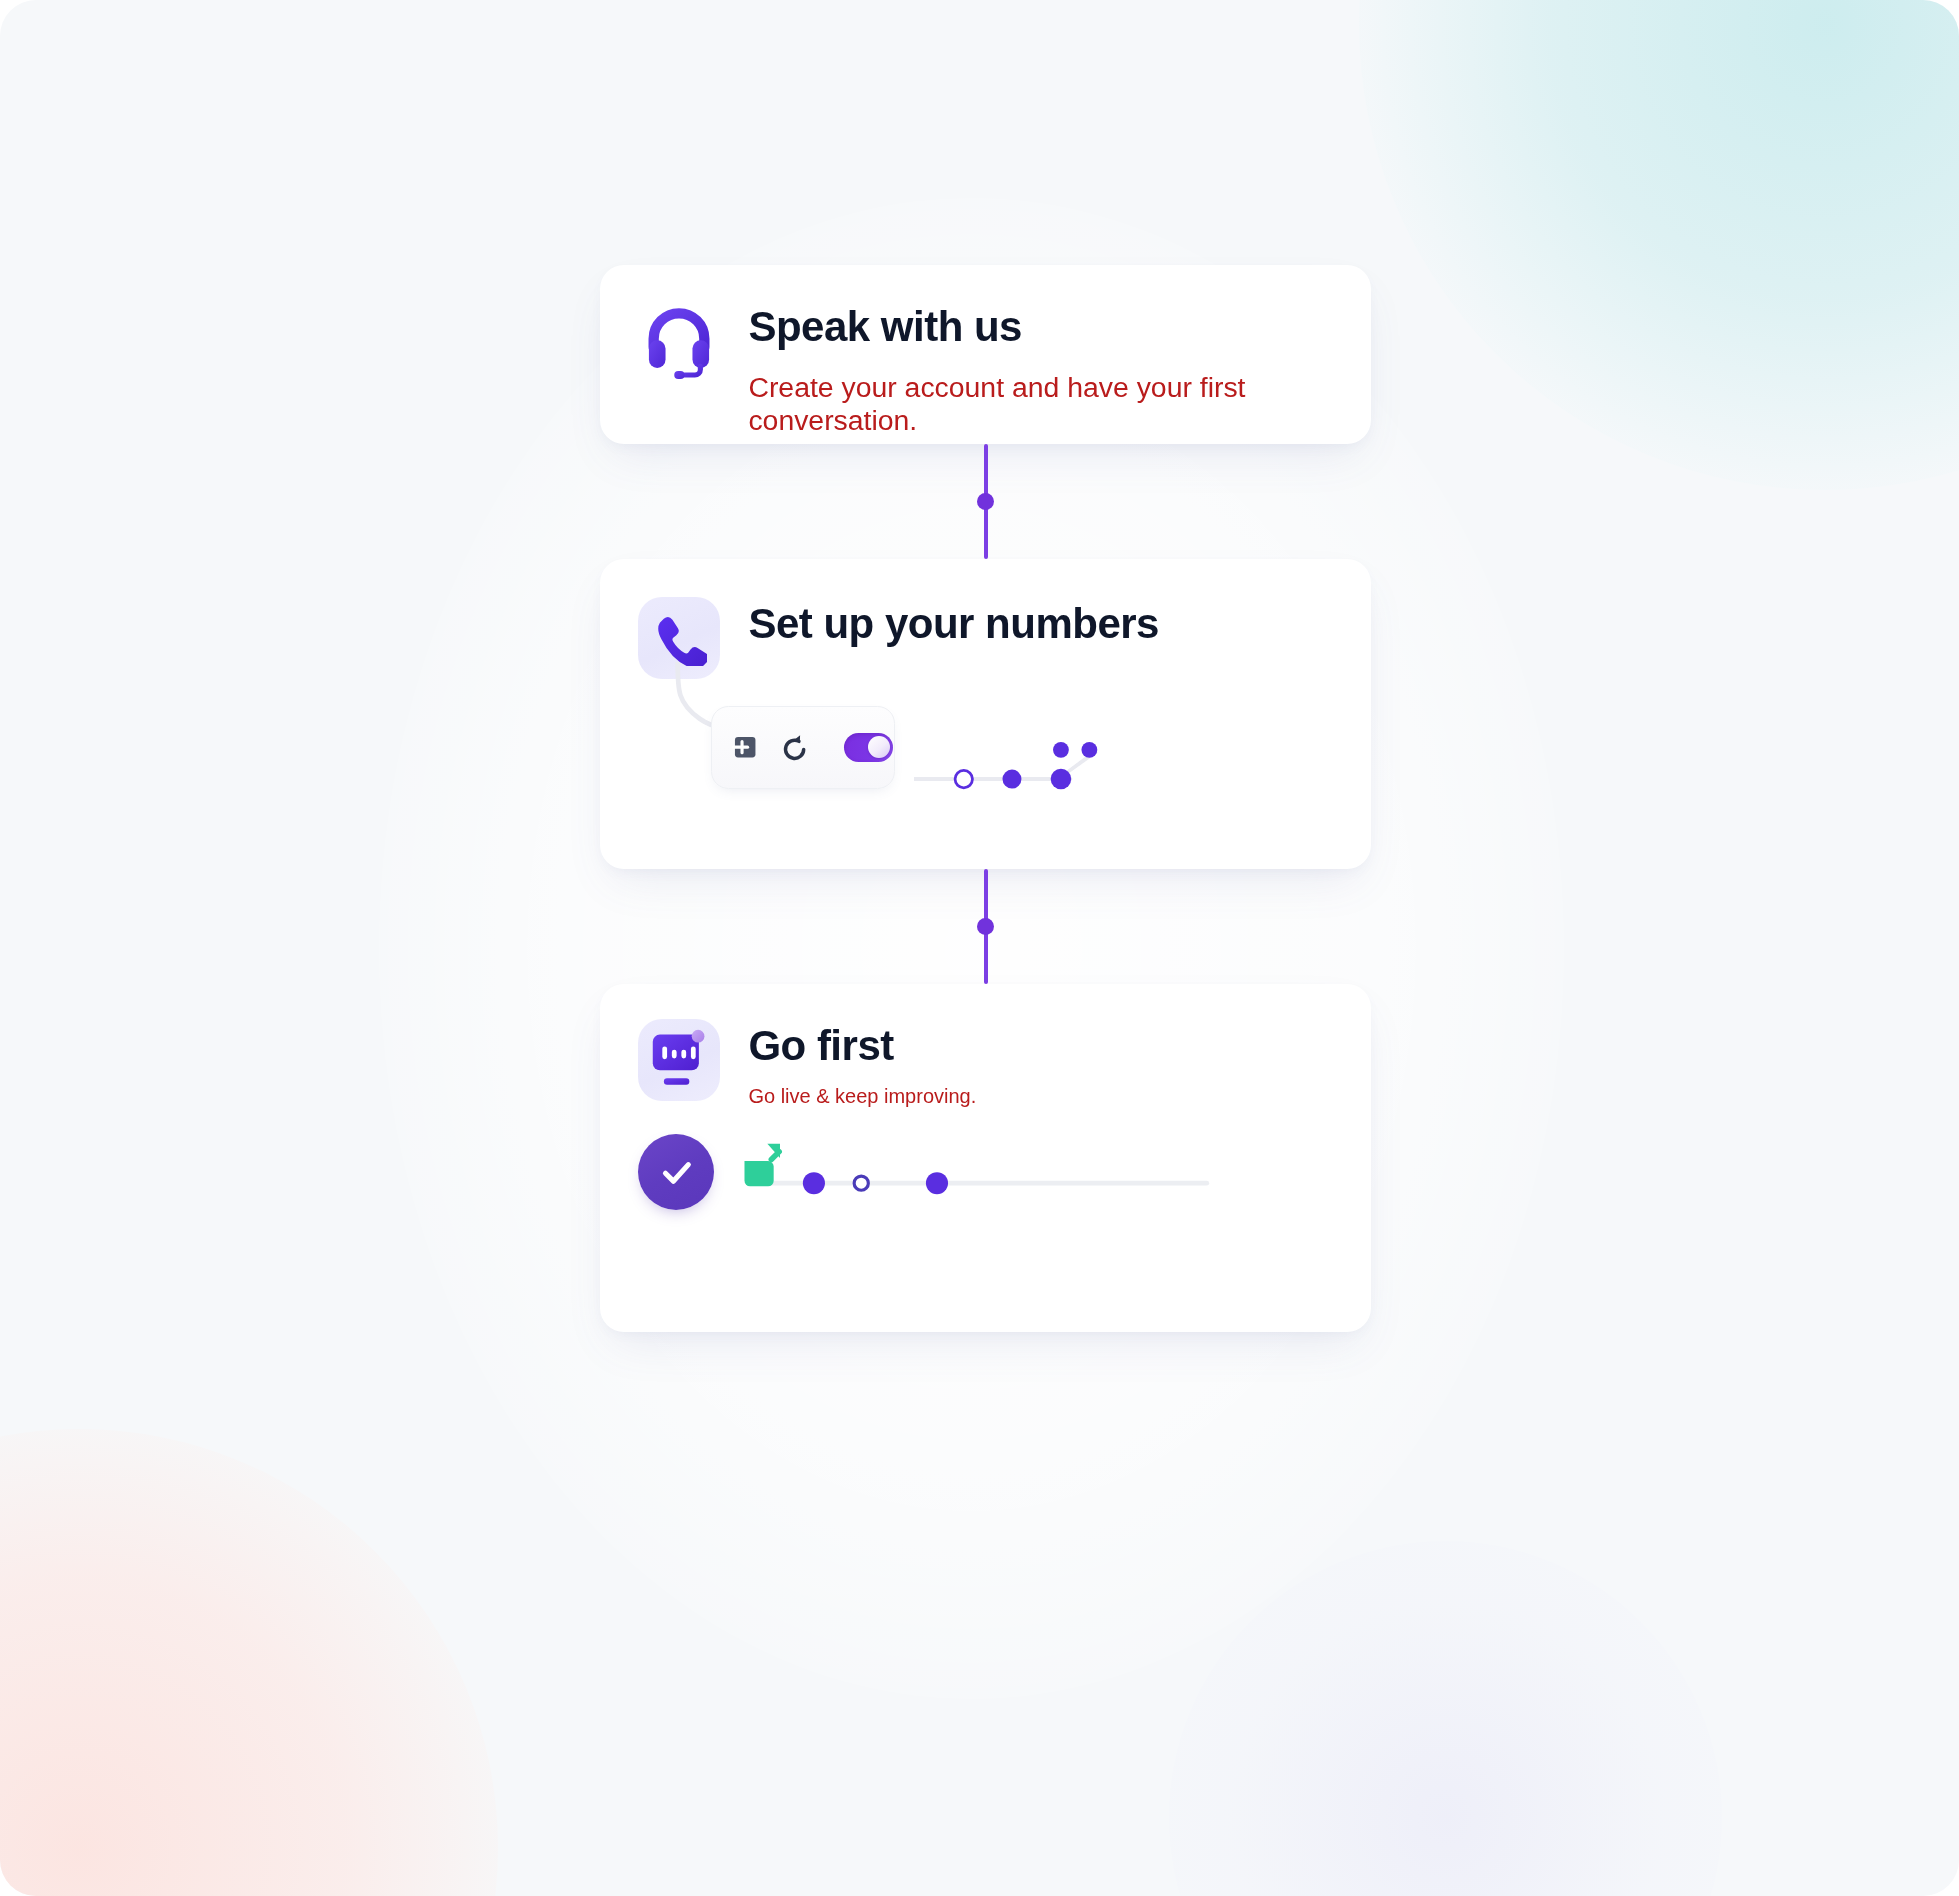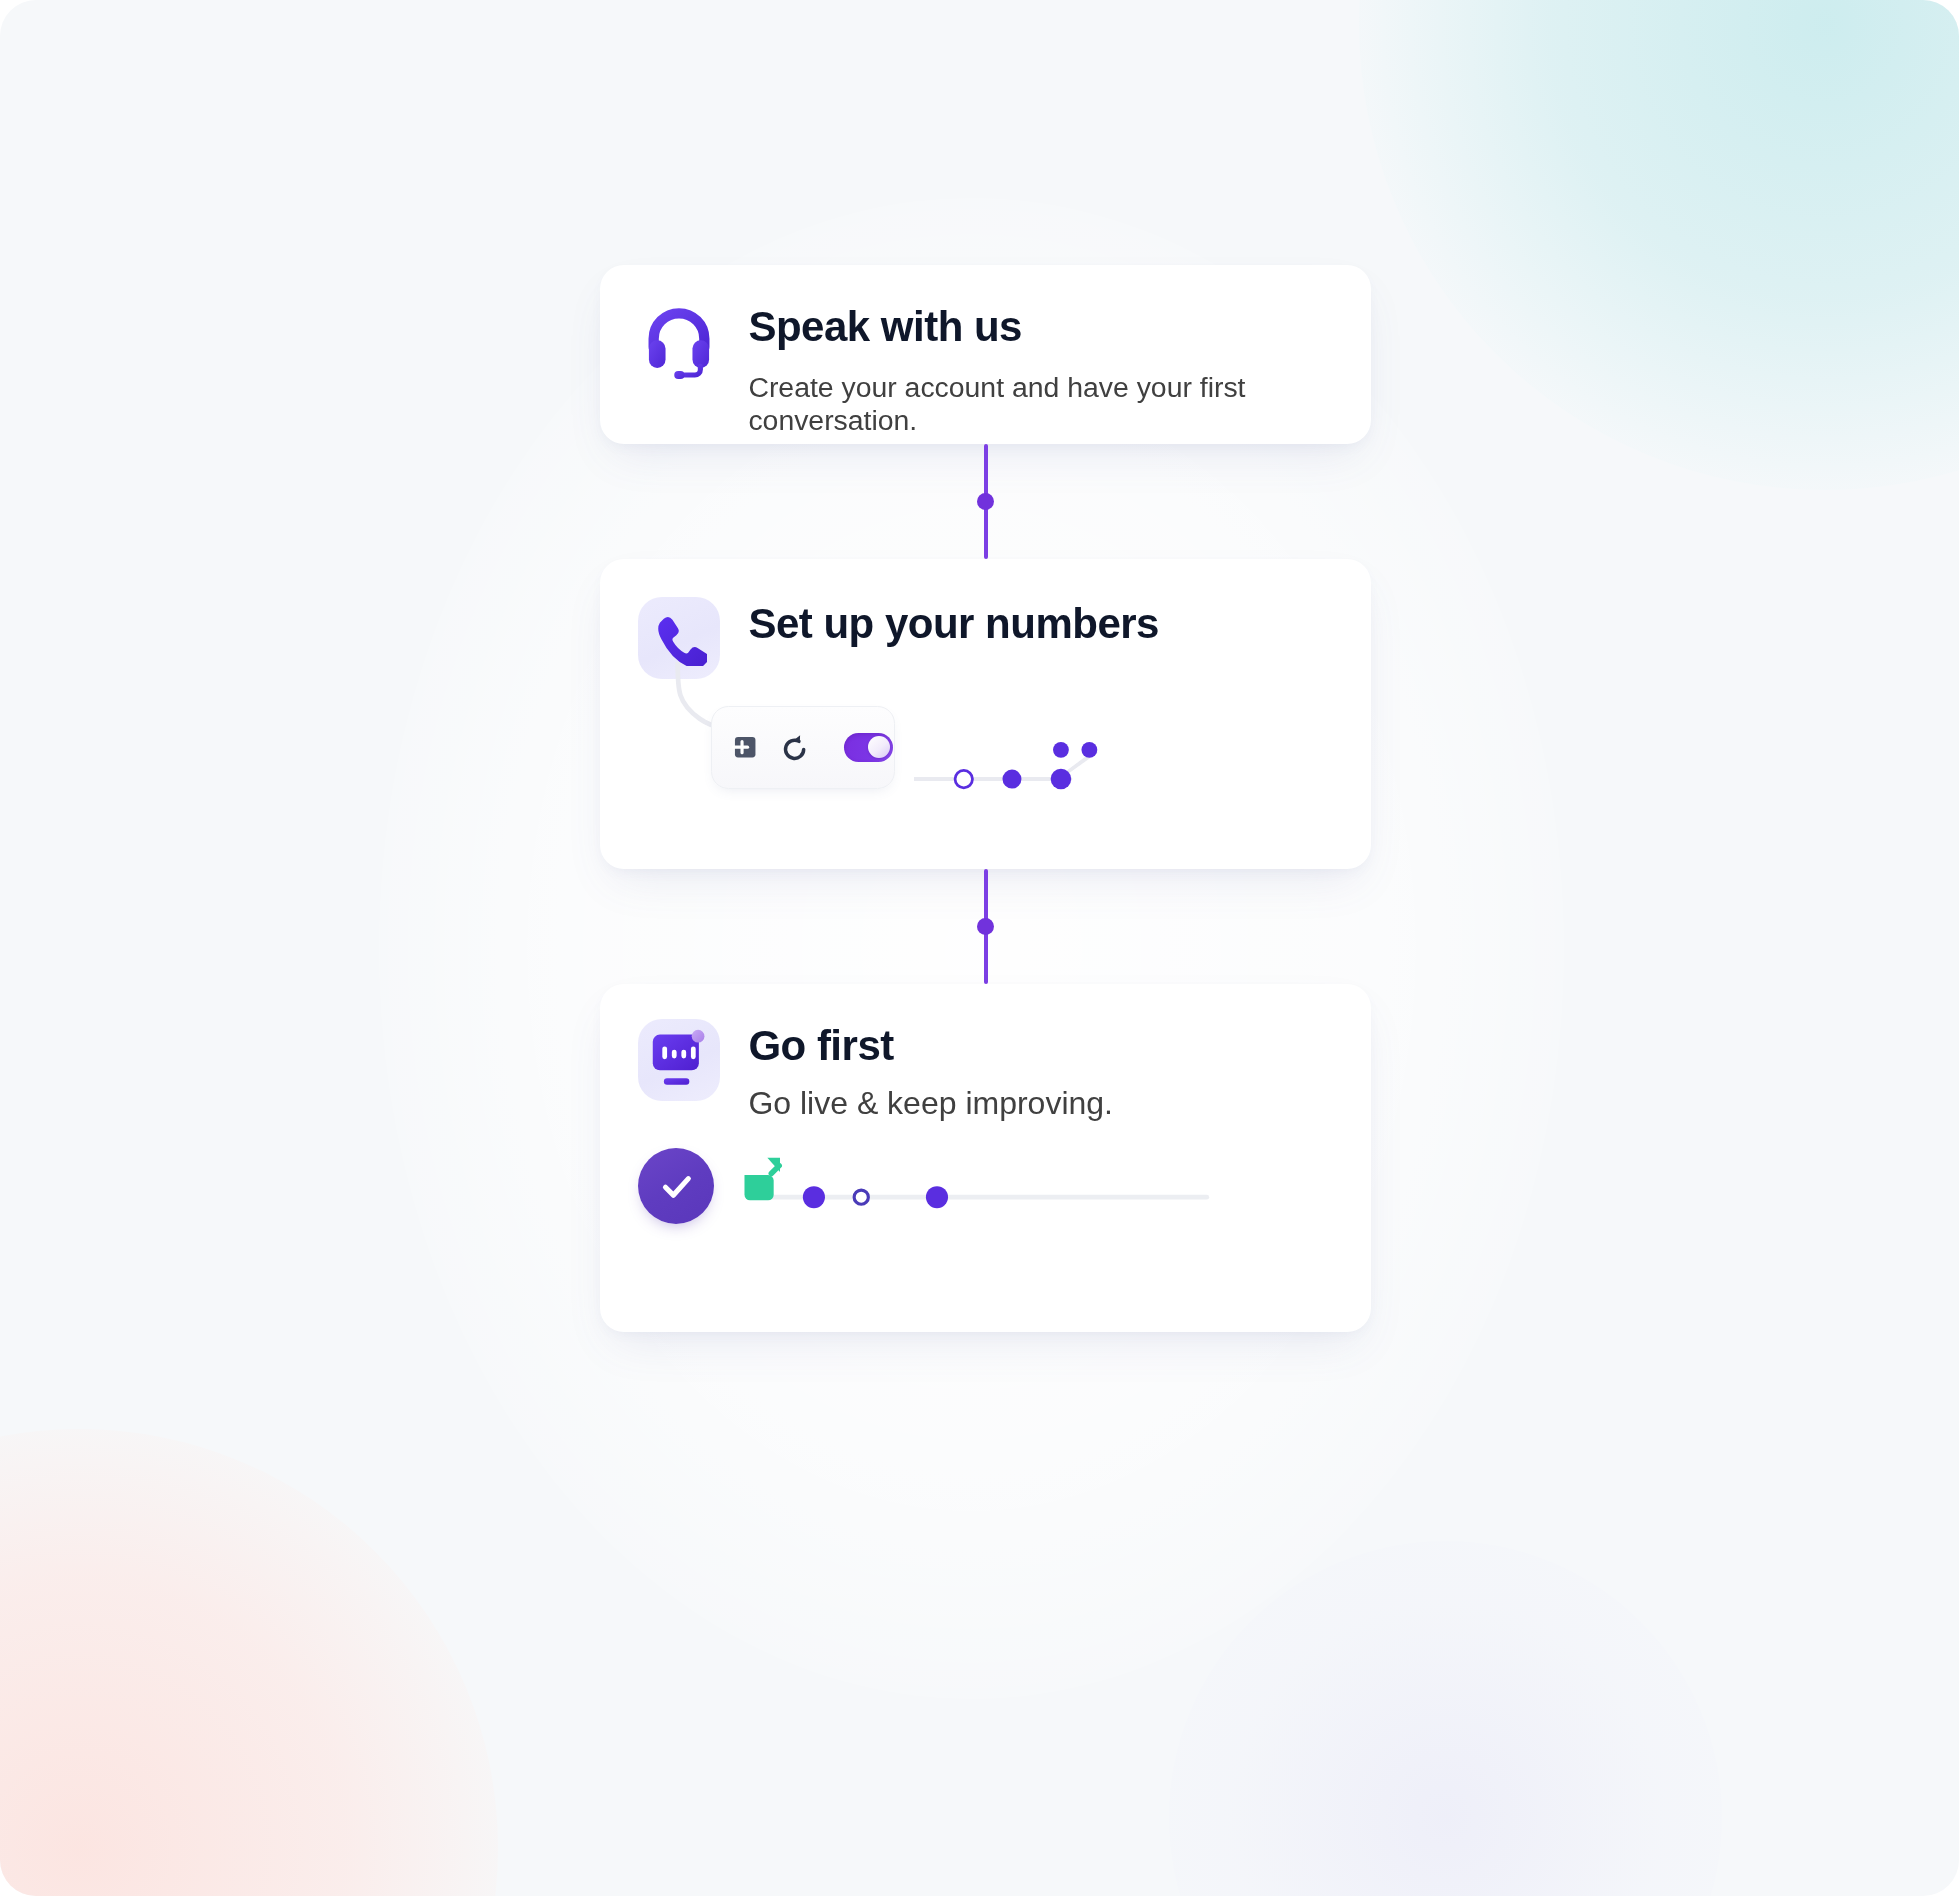--- a/index.html
+++ b/index.html
@@ -126,25 +126,25 @@
     line-height: 1.05;
     font-weight: 700;
     letter-spacing: -0.5px;
     color: #0f172a;
   }
   .card-desc {
     margin: 20.5px 0 0 0;
     font-size: 28.4px;
     line-height: 1.18;
     font-weight: 400;
-    color: #404040;
+    color: #b91c1c;
     max-width: 506px;
   }
   .card-1 .card-desc { margin-top: 22px; }
-  .card-3 .card-desc { margin-top: 17.4px; font-size: 32px; }
+  .card-3 .card-desc { margin-top: 17.4px; font-size: 20px; }
 
   
   .connector {
     position: relative;
     height: 115px;
     display: flex;
     align-items: center;
     justify-content: center;
   }
   .connector .line {

